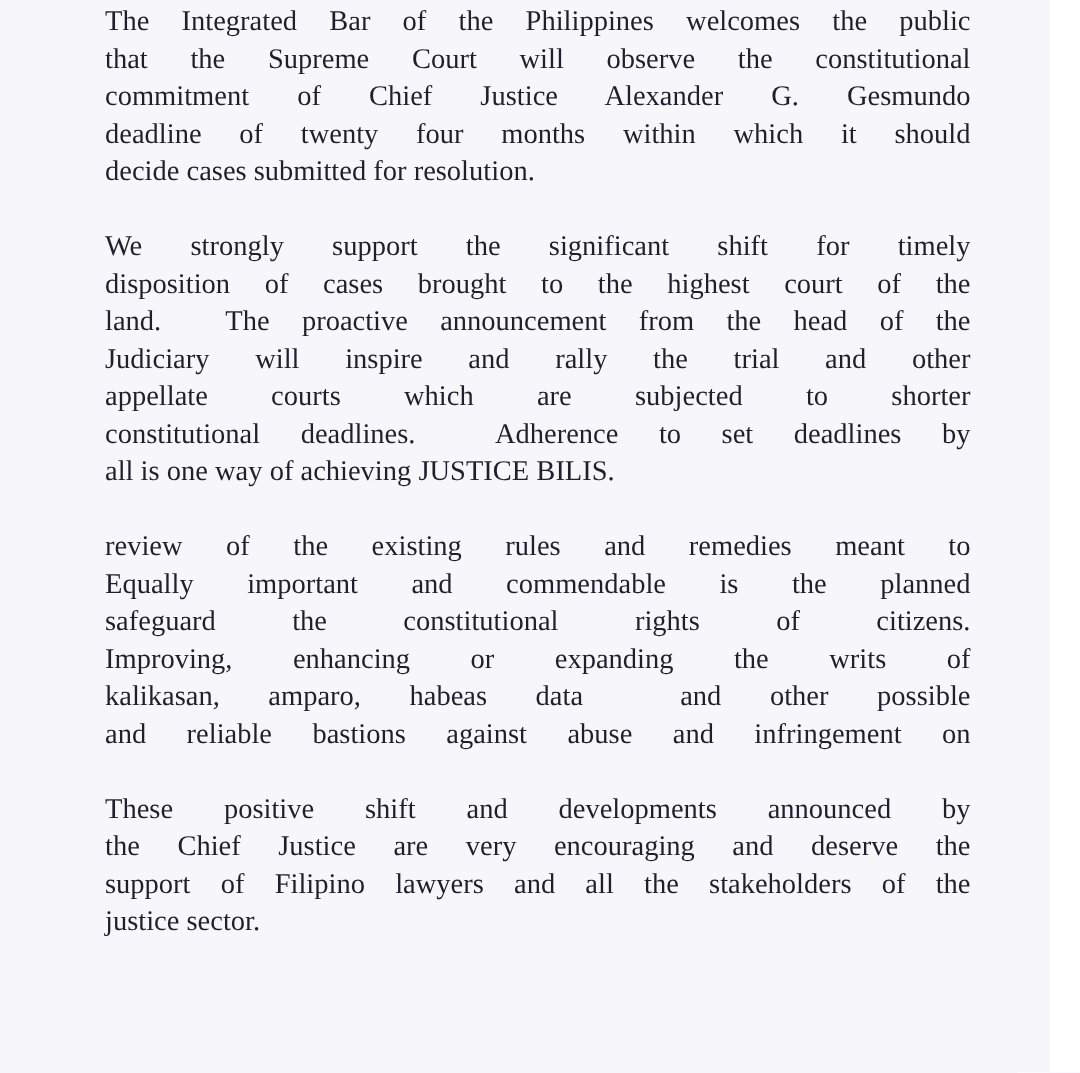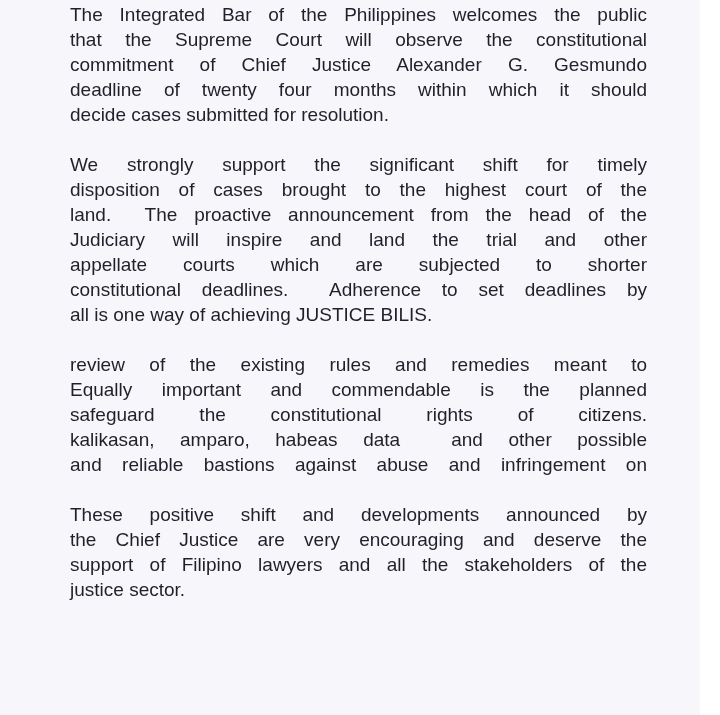--- a/index.html
+++ b/index.html
@@ -6,21 +6,21 @@
     margin: 0;
     padding: 0;
   }
   .page {
     position: relative;
     width: 700px;
     height: 715px;
     box-sizing: border-box;
     background: #f7f7fb;
     overflow: hidden;
-    font-family: Liberation Sans, sans-serif;
+    font-family: Liberation Serif, serif;
   }
   .doc {
     box-sizing: border-box;
     padding: 2px 53px 0 70px;
     color: #211f2a;
     font-size: 19px;
     line-height: 25px;
     font-weight: 500;
   }
   .para {
@@ -48,29 +48,30 @@
         <div class="line">The Integrated Bar of the Philippines welcomes the public</div>
         <div class="line">that the Supreme Court will observe the constitutional</div>
         <div class="line">commitment of Chief Justice Alexander G. Gesmundo</div>
         <div class="line">deadline of twenty four months within which it should</div>
         <div class="line last">decide cases submitted for resolution.</div>
       </div>
       <div class="para">
         <div class="line">We strongly support the significant shift for timely</div>
         <div class="line">disposition of cases brought to the highest court of the</div>
         <div class="line">land.&nbsp; The proactive announcement from the head of the</div>
-        <div class="line">Judiciary will inspire and land the trial and other</div>
+        <div class="line">Judiciary will inspire and rally the trial and other</div>
         <div class="line">appellate courts which are subjected to shorter</div>
         <div class="line">constitutional deadlines.&nbsp; Adherence to set deadlines by</div>
         <div class="line last">all is one way of achieving JUSTICE BILIS.</div>
       </div>
       <div class="para">
         <div class="line">review of the existing rules and remedies meant to</div>
         <div class="line">Equally important and commendable is the planned</div>
         <div class="line">safeguard the constitutional rights of citizens.</div>
+        <div class="line">Improving, enhancing or expanding the writs of</div>
         <div class="line">kalikasan, amparo, habeas data&nbsp; and other possible</div>
         <div class="line">and reliable bastions against abuse and infringement on</div>
       </div>
       <div class="para">
         <div class="line">These positive shift and developments announced by</div>
         <div class="line">the Chief Justice are very encouraging and deserve the</div>
         <div class="line">support of Filipino lawyers and all the stakeholders of the</div>
         <div class="line last">justice sector.</div>
       </div>
     </div>

